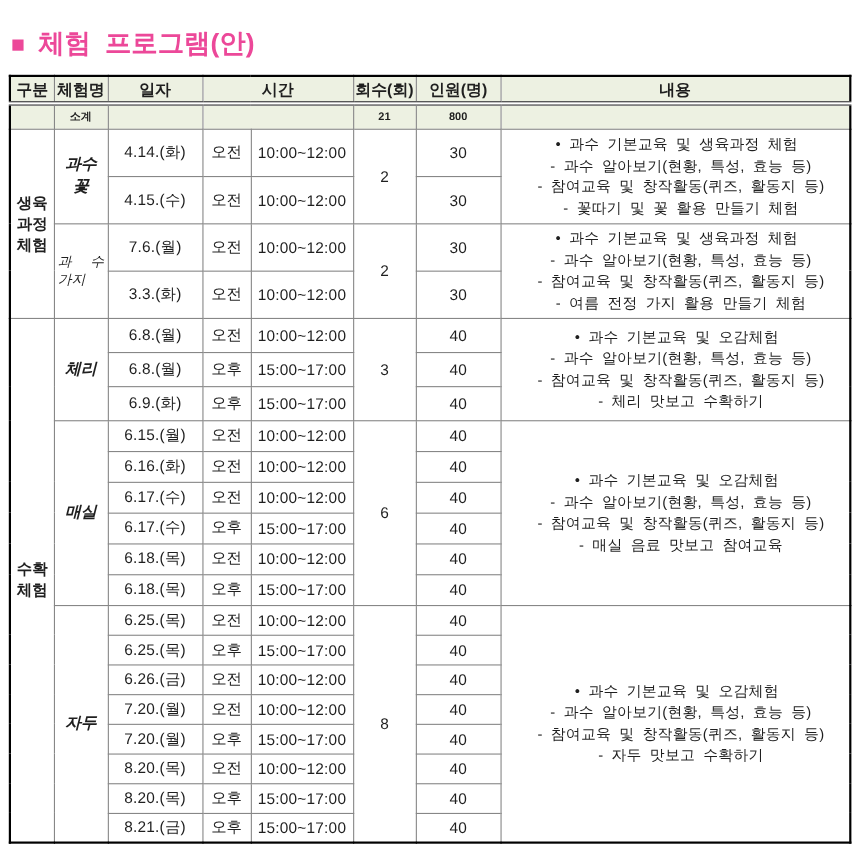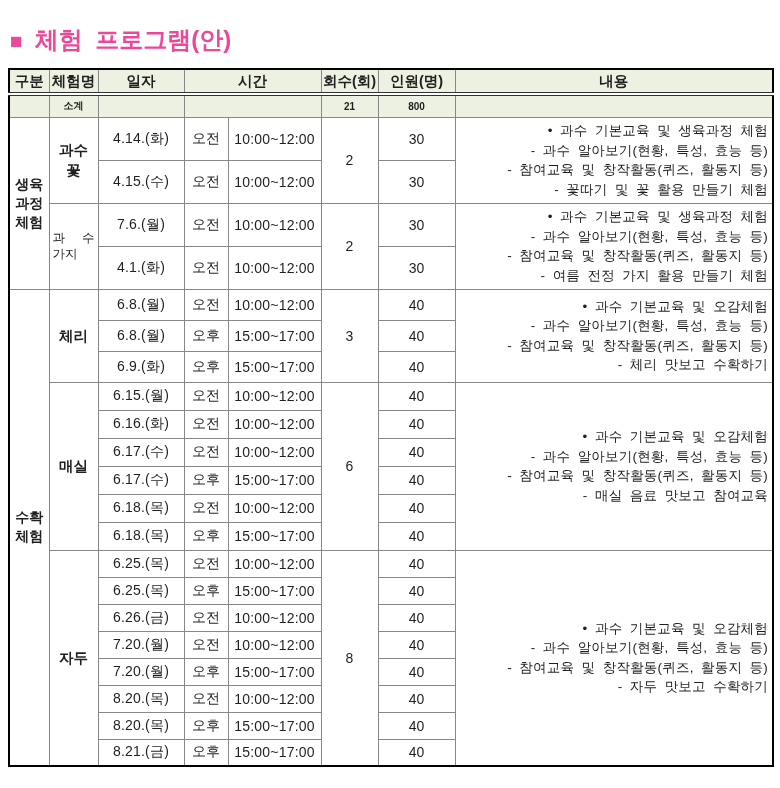--- a/index.html
+++ b/index.html
@@ -31,30 +31,30 @@
     font-size:14px;color:var(--ink);overflow:hidden;
   }
   thead th{
     background:var(--hdr-bg);font-weight:700;font-size:14.5px;
     height:25px;border-bottom:4px double #303030;text-align:center;
   }
   tr.subtotal-row td{
     background:var(--hdr-bg);font-weight:700;font-size:10px;height:23px;
   }
   td.cat div{font-weight:700;font-size:14px;line-height:19px;}
-  td.pname div{font-weight:700;font-size:14.5px;line-height:20px;}
+  td.pname div{font-weight:700;font-size:14.5px;line-height:20px;font-style:italic;}
   td.pname.jname{padding:0 3px;}
   td.pname.jname .spread{
     display:flex;justify-content:space-between;
     font-weight:400;font-size:12.5px;line-height:16px;
   }
   td.pname.jname .jleft{
     text-align:left;font-weight:400;font-size:12.5px;line-height:16px;
   }
-  td.content{text-align:right;padding:2px 4px 2px 7px;}
+  td.content{text-align:center;padding:2px 4px 2px 7px;}
   td.content .line{
     white-space:pre;font-size:13.5px;line-height:19.5px;
     word-spacing:3.5px;letter-spacing:0.2px;
   }
   td.date,td.time{letter-spacing:0.2px;}
 </style>
 </head>
 <body>
 
 <div class="title">
@@ -135,21 +135,21 @@
         <td class="sess" rowspan="2">2</td>
         <td class="ppl">30</td>
         <td class="content" rowspan="2">
           <div class="line">• 과수 기본교육 및 생육과정 체험</div>
           <div class="line"> - 과수 알아보기(현황, 특성, 효능 등)</div>
           <div class="line"> - 참여교육 및 창작활동(퀴즈, 활동지 등)</div>
           <div class="line"> - 여름 전정 가지 활용 만들기 체험</div>
         </td>
       </tr>
       <tr style="height: 43px;">
-        <td class="date">4.1.(화)</td>
+        <td class="date">3.3.(화)</td>
         <td class="ampm">오전</td>
         <td class="time">10:00~12:00</td>
         <td class="ppl">30</td>
       </tr>
       <tr style="height: 31px;">
         <td class="cat" rowspan="17">
           <div>수확</div>
           <div>체험</div>
         </td>
         <td class="pname" rowspan="3">

